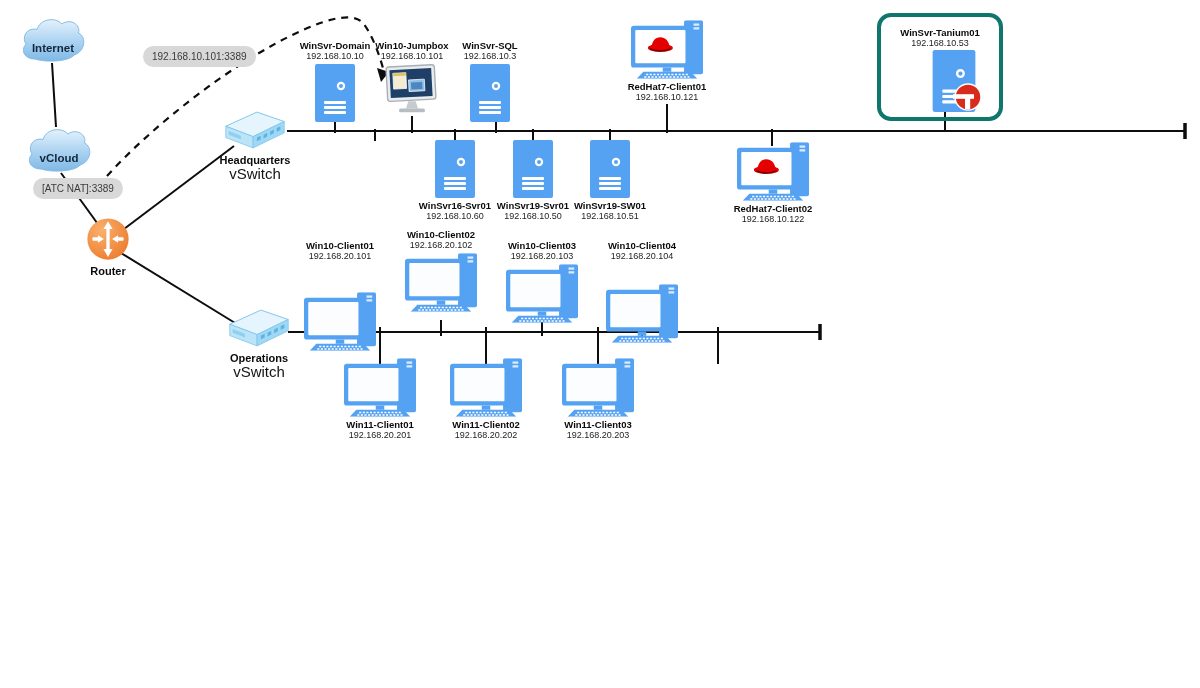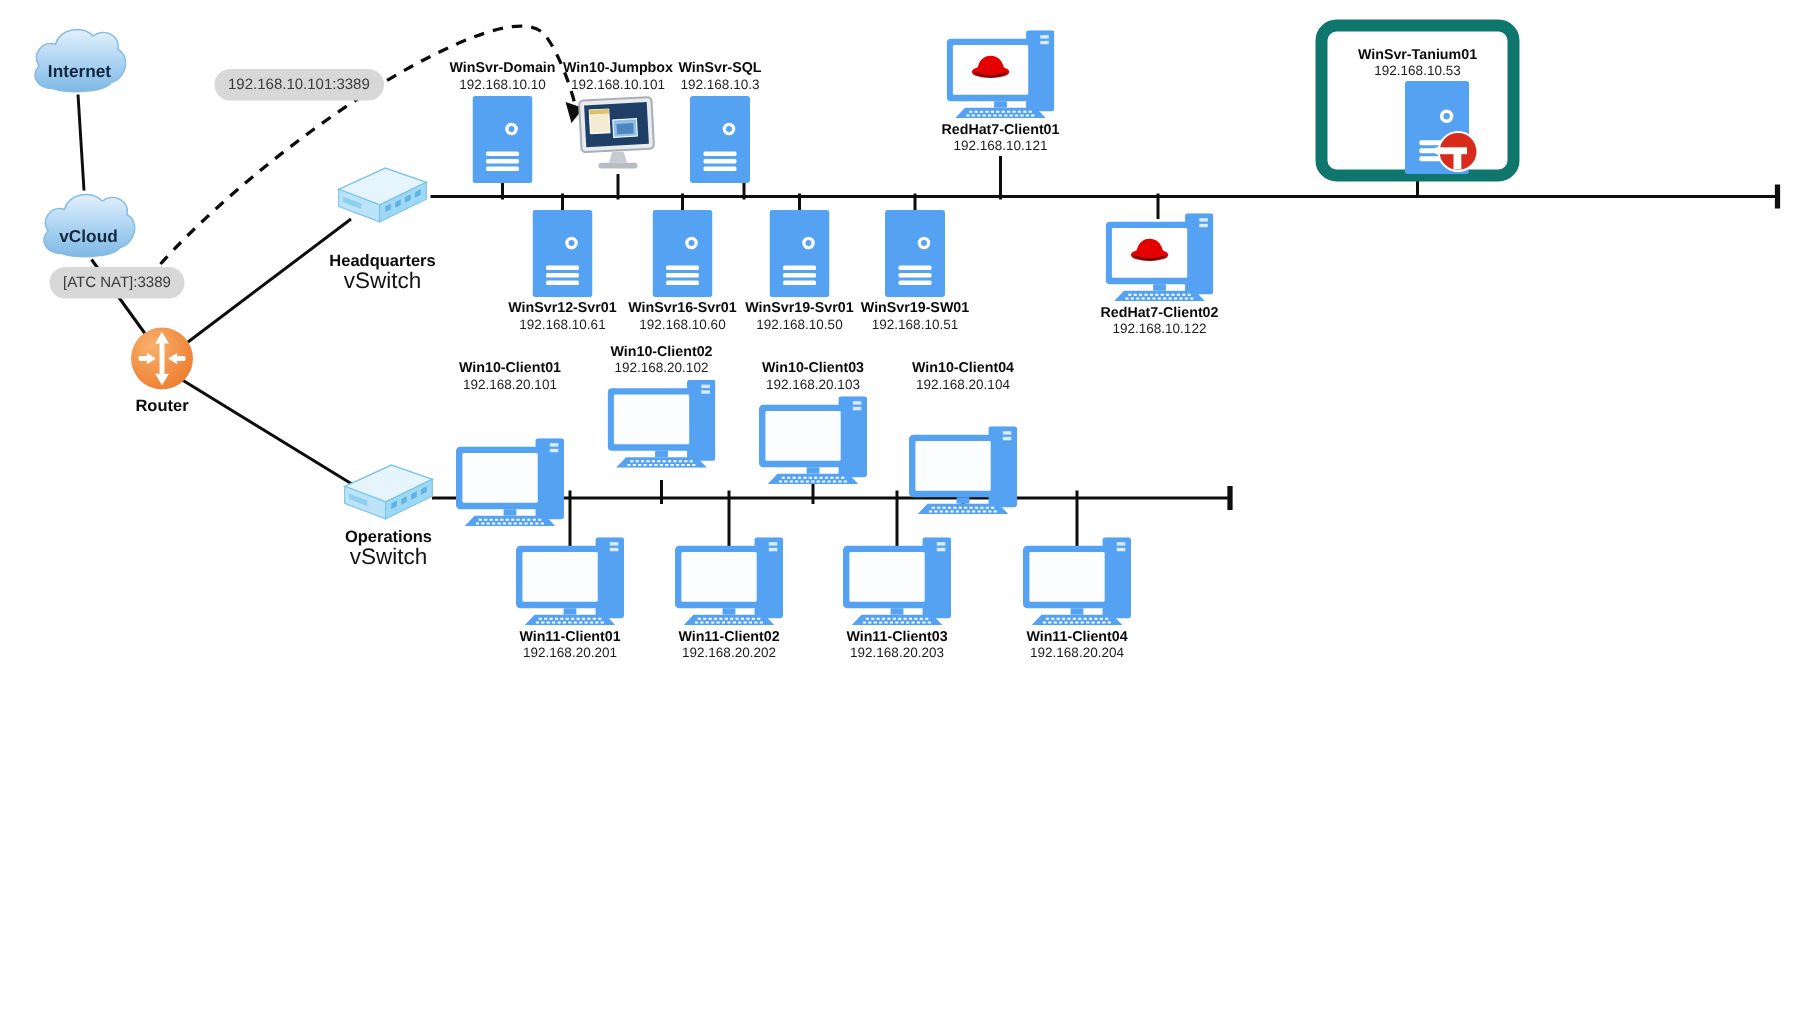--- a/index.html
+++ b/index.html
@@ -12,21 +12,21 @@
   .ip{font-size:9px;color:#1d1d1d;line-height:11px;white-space:nowrap;}
   .mb2{margin-bottom:2px;} .mt2{margin-top:2px;}
   .pill{position:absolute;z-index:3;background:#D8D8D8;border-radius:11px;height:21px;
         line-height:21px;padding:0 9px;font-size:10px;color:#3A3A3A;white-space:nowrap;}
   .cloud-node{position:absolute;z-index:2;}
   .cloud-lbl{position:absolute;left:0;right:0;text-align:center;font-size:11.5px;
              font-weight:bold;color:#16263C;}
   .sw-name{font-size:11px;font-weight:bold;color:#0a0a0a;line-height:13px;text-align:center;}
   .sw-type{font-size:15px;color:#141414;line-height:13px;text-align:center;}
   .router-lbl{font-size:11px;font-weight:bold;color:#0a0a0a;margin-top:4px;text-align:center;}
-  .group-box{position:absolute;z-index:2;width:136px;height:108px;border:8px solid #0f766e;
+  .group-box{position:absolute;z-index:2;width:126px;height:108px;border:4px solid #0f766e;
              border-radius:14px;box-sizing:border-box;background:transparent;}
   .group-box .lbl{margin-top:10px;}
   .group-box svg{display:block;margin-left:44px;margin-top:1px;}
   .defs-holder{position:absolute;width:0;height:0;overflow:hidden;}
 </style>
 </head>
 <body>
 
 <div class="canvas">
 
@@ -170,21 +170,21 @@
     <svg width="44" height="44">
         <use href="#sym-router"></use>
       </svg>
     <div class="router-lbl">Router</div>
   </div>
 
   <div class="node" style="left:200px;top:110px;width:110px;">
     <svg width="66" height="40">
         <use href="#sym-switch"></use>
       </svg>
-    <div class="sw-name" style="margin-top:18px;">Headquarters</div>
+    <div class="sw-name" style="margin-top:4px;">Headquarters</div>
     <div class="sw-type">vSwitch</div>
   </div>
   <div class="node" style="left:204px;top:308px;width:110px;">
     <svg width="66" height="40">
         <use href="#sym-switch"></use>
       </svg>
     <div class="sw-name" style="margin-top:4px;">Operations</div>
     <div class="sw-type">vSwitch</div>
   </div>
 
@@ -199,21 +199,21 @@
   </div>
   <div class="node" style="left:370px;top:40px;width:84px;">
     <div class="lbl mb2">
         <div class="nm">Win10-Jumpbox</div>
       <div class="ip">192.168.10.101</div>
       </div>
     <svg width="54" height="52">
         <use href="#sym-jumpbox"></use>
       </svg>
   </div>
-  <div class="node" style="left:438px;top:40px;width:84px;">
+  <div class="node" style="left:448px;top:40px;width:84px;">
     <div class="lbl mb2">
         <div class="nm">WinSvr-SQL</div>
       <div class="ip">192.168.10.3</div>
       </div>
     <svg width="40" height="58">
         <use href="#sym-server"></use>
       </svg>
   </div>
   <div class="node" style="left:624px;top:20px;width:86px;">
     <svg width="72" height="59" viewBox="0 0 76 62">
@@ -232,29 +232,20 @@
       </div>
     <svg width="58" height="62" viewBox="0 0 58 62">
       <use href="#sym-server"></use>
       <circle cx="43" cy="47" r="13" fill="#D92B1C"></circle>
       <rect x="28" y="44.2" width="21" height="4.6" fill="#ffffff"></rect>
       <rect x="40" y="46" width="5.2" height="13" fill="#ffffff"></rect>
       <circle cx="43" cy="47" r="13" fill="none" stroke="#ffffff" stroke-width="1.4"></circle>
     </svg>
   </div>
 
-  <div class="node" style="left:333px;top:140px;width:84px;">
-    <svg width="40" height="58">
-        <use href="#sym-server"></use>
-      </svg>
-    <div class="lbl mt2">
-        <div class="nm">WinSvr12-Svr01</div>
-      <div class="ip">192.168.10.61</div>
-      </div>
-  </div>
   <div class="node" style="left:413px;top:140px;width:84px;">
     <svg width="40" height="58">
         <use href="#sym-server"></use>
       </svg>
     <div class="lbl mt2">
         <div class="nm">WinSvr16-Svr01</div>
       <div class="ip">192.168.10.60</div>
       </div>
   </div>
   <div class="node" style="left:491px;top:140px;width:84px;">
@@ -342,23 +333,14 @@
   </div>
   <div class="node" style="left:556px;top:358px;width:84px;">
     <svg width="72" height="59" viewBox="0 0 76 62">
         <use href="#sym-desktop"></use>
       </svg>
     <div class="lbl mt2">
         <div class="nm">Win11-Client03</div>
       <div class="ip">192.168.20.203</div>
       </div>
   </div>
-  <div class="node" style="left:676px;top:358px;width:84px;">
-    <svg width="72" height="59" viewBox="0 0 76 62">
-        <use href="#sym-desktop"></use>
-      </svg>
-    <div class="lbl mt2">
-        <div class="nm">Win11-Client04</div>
-      <div class="ip">192.168.20.204</div>
-      </div>
-  </div>
 
 </div>
 
 </body></html>

